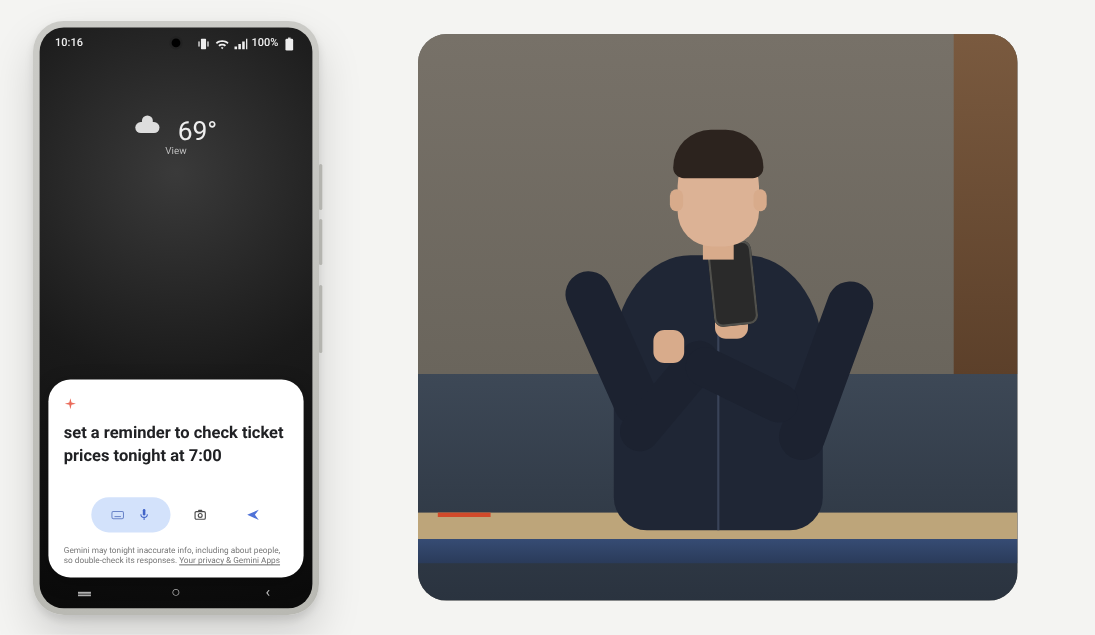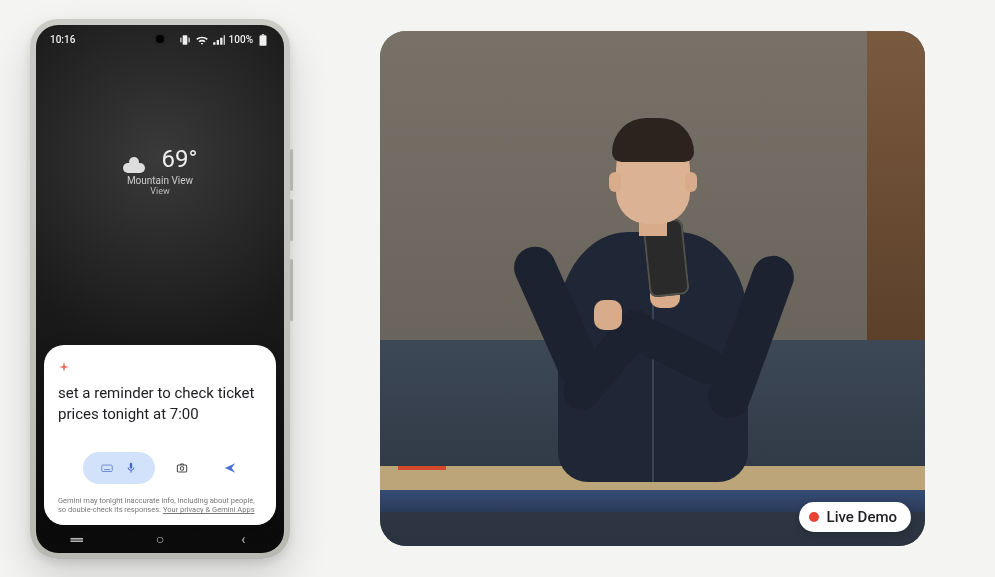--- a/index.html
+++ b/index.html
@@ -58,21 +58,21 @@
     font-weight: 500;
     gap: 40px;
   }
   .status-right { display:flex; gap:3px; align-items:center;justify-content:center; }
   .weather {
     position: absolute;
     top: 80px; left: 0; right: 0;
     text-align: center;
     color: #eee;
   }
-  .weather-row { display:flex; align-items:flex-end; justify-content:center; gap:17px;margin-top:40px; }
+  .weather-row { display:flex; align-items:flex-start; justify-content:center; gap:17px; }
   .weather-temp { font-size: 24px; font-weight: 400; }
   .weather-loc { font-size: 10px; margin-top: 2px; color:#ccc;}
   .weather-cond { font-size: 9px; color:#bbb; }
   .cloud-icon { width:22px; height:16px; position:relative; }
   .cloud-icon::before{
     content:""; position:absolute; left:0; bottom:0; width:22px; height:10px;
     background:#ddd; border-radius:10px;
   }
   .cloud-icon::after{
     content:""; position:absolute; left:6px; top:0; width:10px; height:10px;
@@ -89,21 +89,21 @@
   .spark-icon {
     width: 12px; height: 12px;
     position: relative;
     margin-bottom: 10px;
   }
   .spark-icon svg { display:block; }
   .prompt-text {
     font-size: 15px;
     line-height: 1.35;
     color: #202124;
-    font-weight: 400;
+    font-weight: 700;
     margin-bottom: 28px;
   }
   .input-row {
     display:flex; align-items:center; justify-content:center;
     gap: 20px;
     margin-bottom: 12px;
   }
   .mic-pill {
     width: 72px; height: 32px;
     background: #d3e2fb;
@@ -270,21 +270,20 @@
               <rect x="10" y="2" width="4" height="2"></rect>
             </svg>
         </div>
       </div>
 
       <div class="weather">
         <div class="weather-row">
           <span class="cloud-icon"></span>
           <span class="weather-temp">69°</span>
         </div>
-        <div class="weather-loc">Mountain View</div>
         <div class="weather-cond">View</div>
       </div>
 
       <div class="assistant-card">
         <div class="spark-icon">
           <svg viewBox="0 0 24 24" width="12" height="12">
               <path fill="#ea6b5a" d="M12 2l2 8 8 2-8 2-2 8-2-8-8-2 8-2z"></path>
             </svg>
         </div>
         <div class="prompt-text">set a reminder to check ticket prices tonight at 7:00</div>
@@ -341,19 +340,15 @@
       <div class="forearm-r"></div>
       <div class="hand-r"></div>
       <div class="held-phone"></div>
       <div class="neck"></div>
       <div class="head"></div>
       <div class="ear-l"></div>
       <div class="ear-r"></div>
       <div class="hair"></div>
     </div>
 
-    <div class="live-pill">
-      <span class="live-dot"></span>
-      <span>Live Demo</span>
-    </div>
   </div>
 
 </div>
 
 </body></html>

